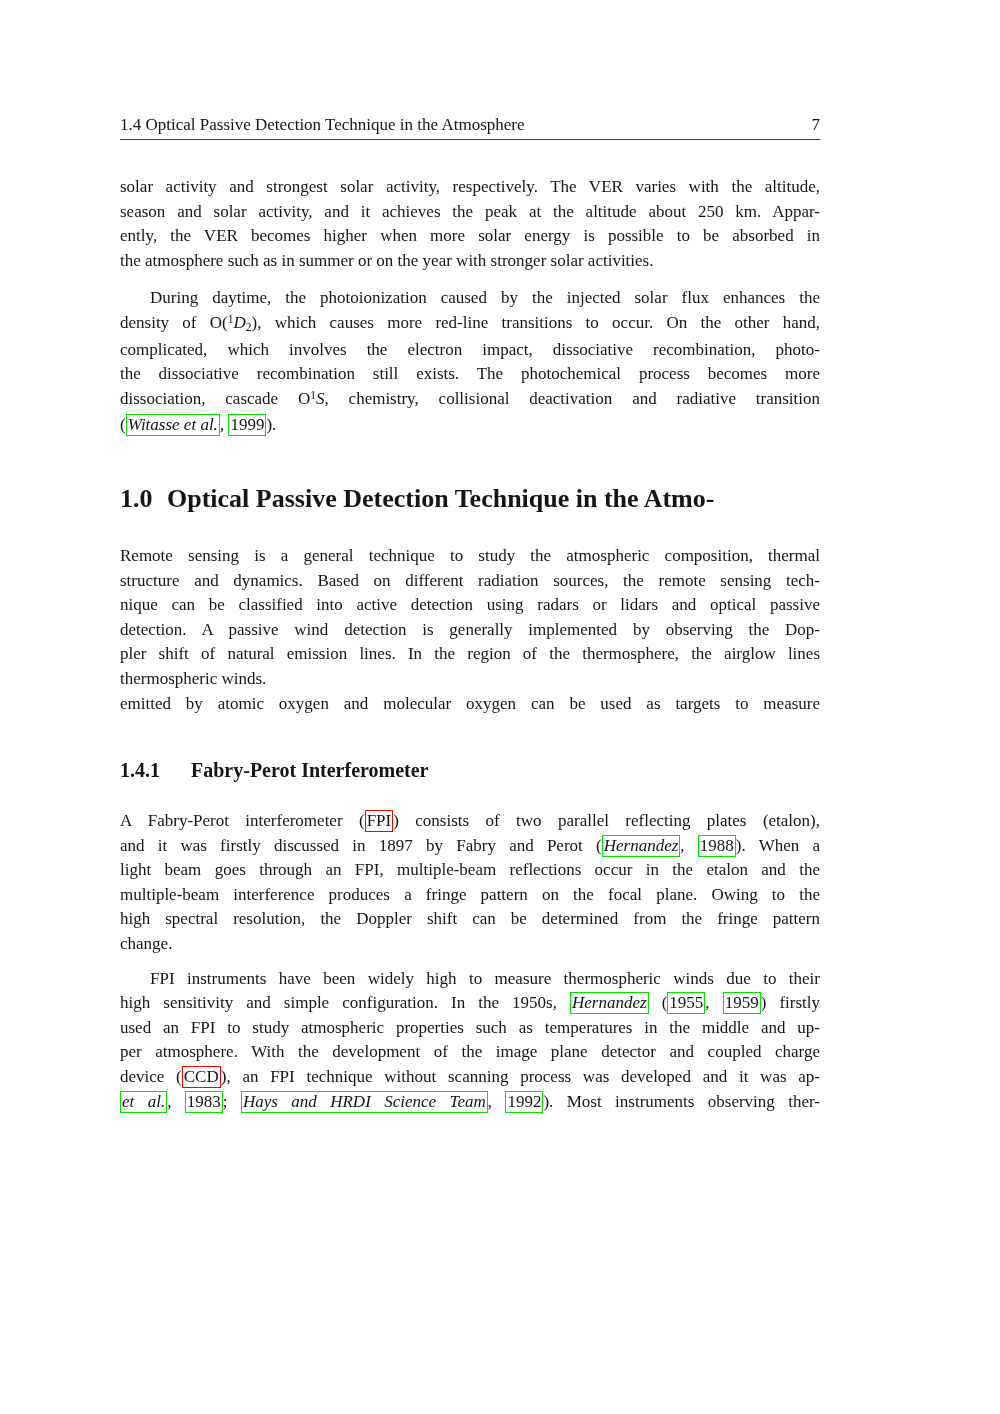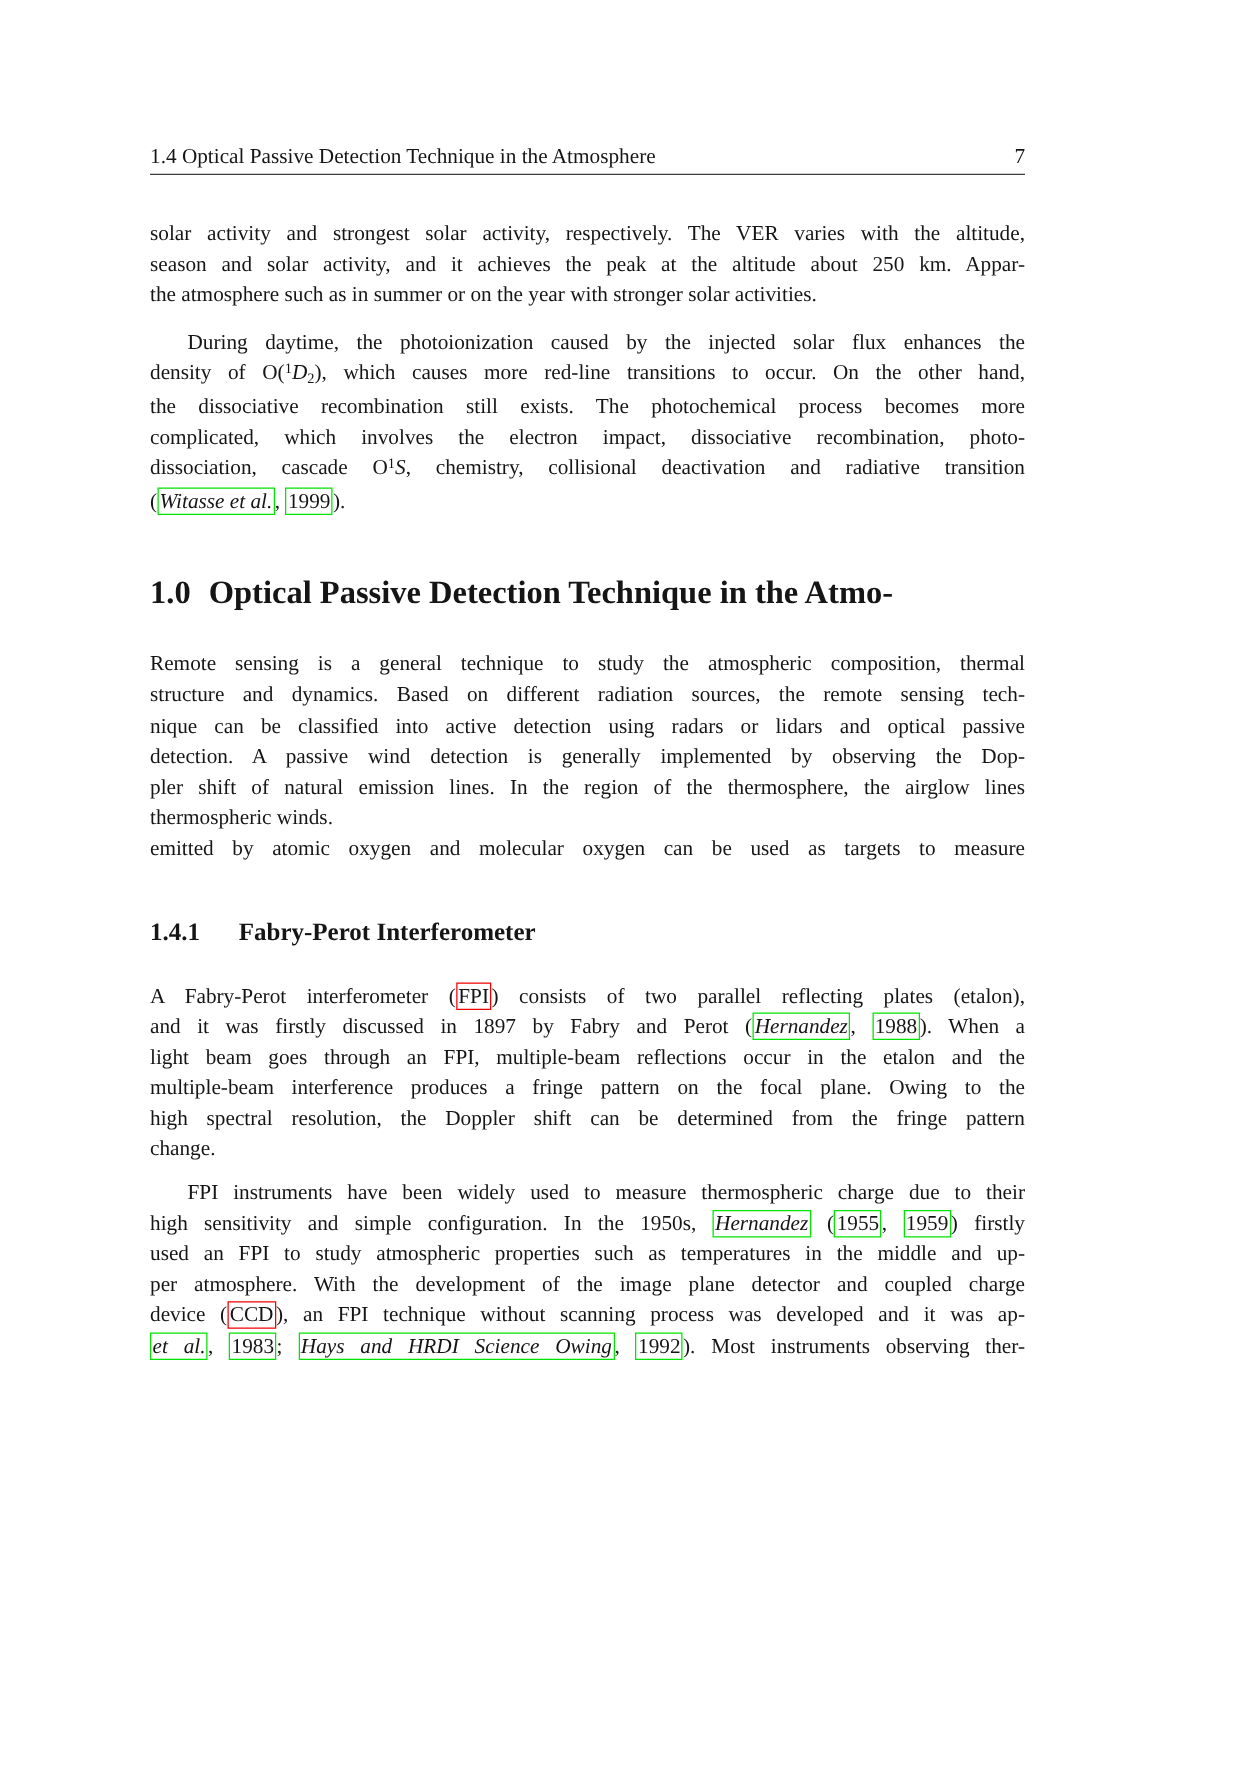--- a/index.html
+++ b/index.html
@@ -80,27 +80,28 @@
   <div class="column">
     <div class="running-header">
       <span>1.4 Optical Passive Detection Technique in the Atmosphere</span>
       <span>7</span>
     </div>
     <div class="header-rule"></div>
     <div class="blocks">
         <div class="para">
           <div class="line">solar activity and strongest solar activity, respectively. The VER varies with the altitude,</div>
           <div class="line">season and solar activity, and it achieves the peak at the altitude about 250 km. Appar-</div>
+          <div class="line">ently, the VER becomes higher when more solar energy is possible to be absorbed in</div>
           <div class="line last">the atmosphere such as in summer or on the year with stronger solar activities.</div>
         </div>
         <div class="para indent">
           <div class="line">During daytime, the photoionization caused by the injected solar flux enhances the</div>
           <div class="line">density of O(<span class="sup">1</span><span class="it">D</span><span class="sub">2</span>), which causes more red-line transitions to occur. On the other hand,</div>
+          <div class="line">complicated, which involves the electron impact, dissociative recombination, photo-</div>
           <div class="line">the dissociative recombination still exists. The photochemical process becomes more</div>
-          <div class="line">complicated, which involves the electron impact, dissociative recombination, photo-</div>
           <div class="line">dissociation, cascade O<span class="sup">1</span><span class="it">S</span>, chemistry, collisional deactivation and radiative transition</div>
           <div class="line last">(<span class="lnk g it">Witasse et al.</span>, <span class="lnk g">1999</span>).</div>
         </div>
         <div class="heading sec">
           <span class="h-num">1.0</span>
           <div class="h-title">
             <div>Optical Passive Detection Technique in the Atmo-</div>
           </div>
         </div>
         <div class="para">
@@ -120,22 +121,22 @@
         </div>
         <div class="para">
           <div class="line">A Fabry-Perot interferometer (<span class="lnk r">FPI</span>) consists of two parallel reflecting plates (etalon),</div>
           <div class="line">and it was firstly discussed in 1897 by Fabry and Perot (<span class="lnk g it">Hernandez</span>, <span class="lnk g">1988</span>). When a</div>
           <div class="line">light beam goes through an FPI, multiple-beam reflections occur in the etalon and the</div>
           <div class="line">multiple-beam interference produces a fringe pattern on the focal plane. Owing to the</div>
           <div class="line">high spectral resolution, the Doppler shift can be determined from the fringe pattern</div>
           <div class="line last">change.</div>
         </div>
         <div class="para indent">
-          <div class="line">FPI instruments have been widely used to measure thermospheric charge due to their</div>
+          <div class="line">FPI instruments have been widely high to measure thermospheric winds due to their</div>
           <div class="line">high sensitivity and simple configuration. In the 1950s, <span class="lnk g it">Hernandez</span> (<span class="lnk g">1955</span>, <span class="lnk g">1959</span>) firstly</div>
           <div class="line">used an FPI to study atmospheric properties such as temperatures in the middle and up-</div>
           <div class="line">per atmosphere. With the development of the image plane detector and coupled charge</div>
           <div class="line">device (<span class="lnk r">CCD</span>), an FPI technique without scanning process was developed and it was ap-</div>
-          <div class="line"><span class="lnk g it">et al.</span>, <span class="lnk g">1983</span>; <span class="lnk g it">Hays and HRDI Science Owing</span>, <span class="lnk g">1992</span>). Most instruments observing ther-</div>
+          <div class="line"><span class="lnk g it">et al.</span>, <span class="lnk g">1983</span>; <span class="lnk g it">Hays and HRDI Science Team</span>, <span class="lnk g">1992</span>). Most instruments observing ther-</div>
         </div>
       </div>
   </div>
 </div>
 
 </body></html>

